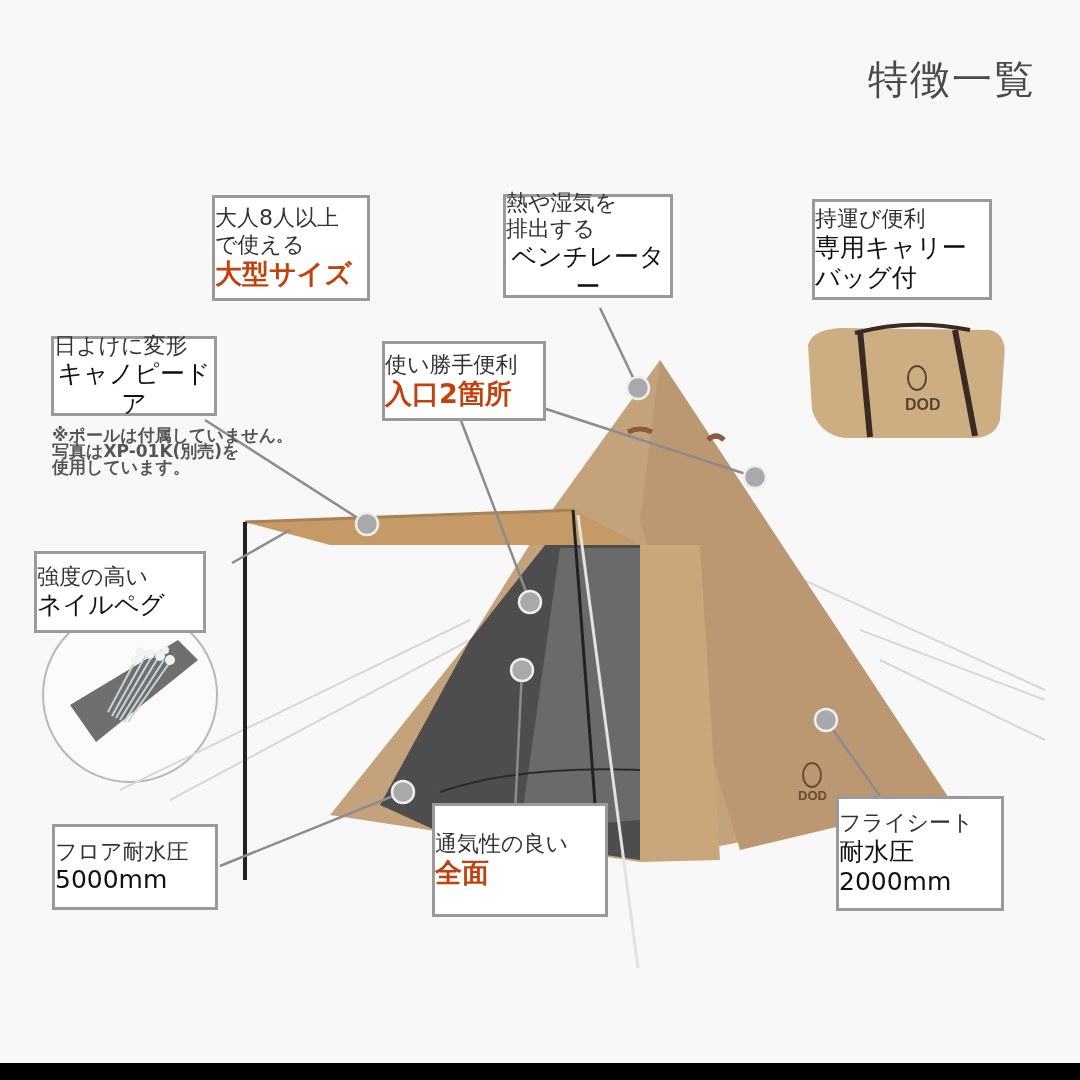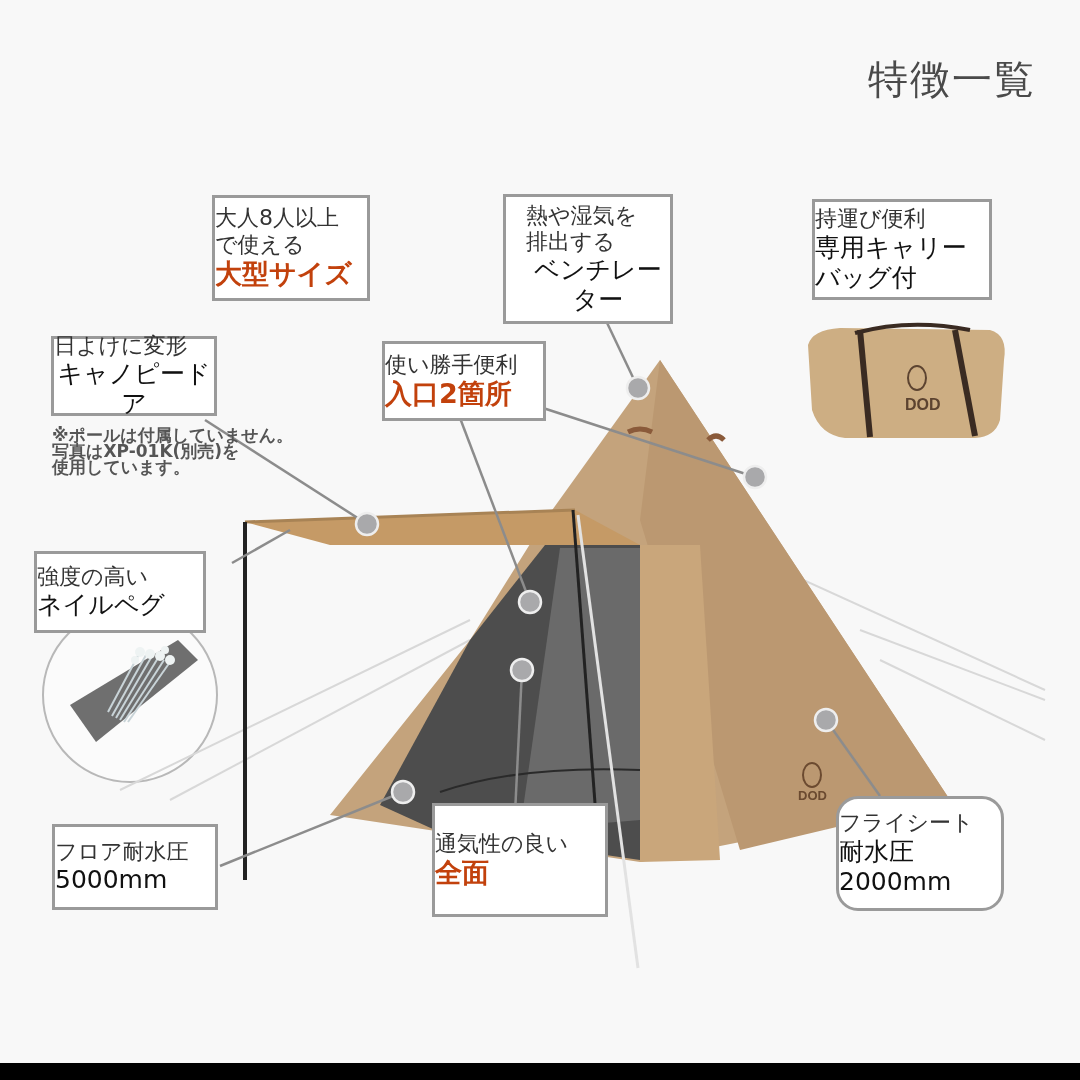--- a/index.html
+++ b/index.html
@@ -106,21 +106,21 @@
 </svg>
 
 <div class="title">特徴一覧</div>
 
 <div class="box" style="left:212px;top:195px;width:158px;height:106px;">
   <div class="s">大人8人以上</div>
   <div class="s">で使える</div>
   <div class="b">大型サイズ</div>
 </div>
 
-<div class="box" style="left:503px;top:194px;width:170px;height:130px;padding-left:20px;">
+<div class="box" style="left:503px;top:194px;width:170px;height:104px;">
   <div class="s">熱や湿気を</div>
   <div class="s">排出する</div>
   <div class="m">ベンチレーター</div>
 </div>
 
 <div class="box" style="left:812px;top:199px;width:180px;height:101px;">
   <div class="s">持運び便利</div>
   <div class="m">専用キャリー</div>
   <div class="m">バッグ付</div>
 </div>
@@ -148,19 +148,19 @@
 <div class="box" style="left:52px;top:824px;width:166px;height:86px;">
   <div class="s">フロア耐水圧</div>
   <div class="m">5000mm</div>
 </div>
 
 <div class="box" style="left:432px;top:803px;width:176px;height:114px;">
   <div class="s">通気性の良い</div>
   <div class="b">全面</div>
 </div>
 
-<div class="box" style="left:836px;top:796px;width:168px;height:115px;border-radius:22px;">
+<div class="box" style="left:836px;top:796px;width:168px;height:115px;">
   <div class="s">フライシート</div>
   <div class="m">耐水圧</div>
   <div class="m">2000mm</div>
 </div>
 
 <div class="bottom-bar"></div>
 
 </body></html>

